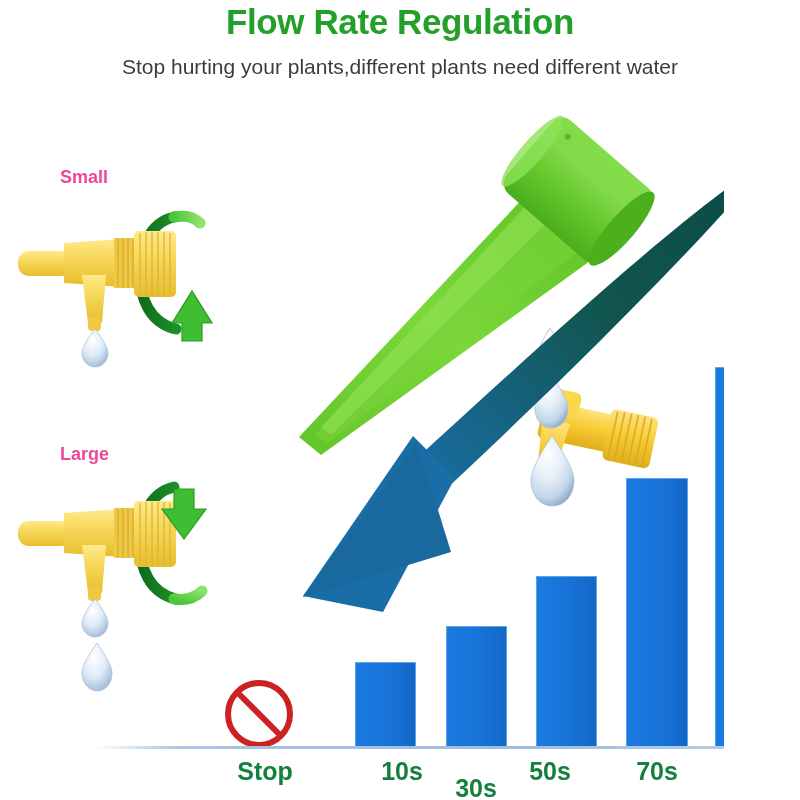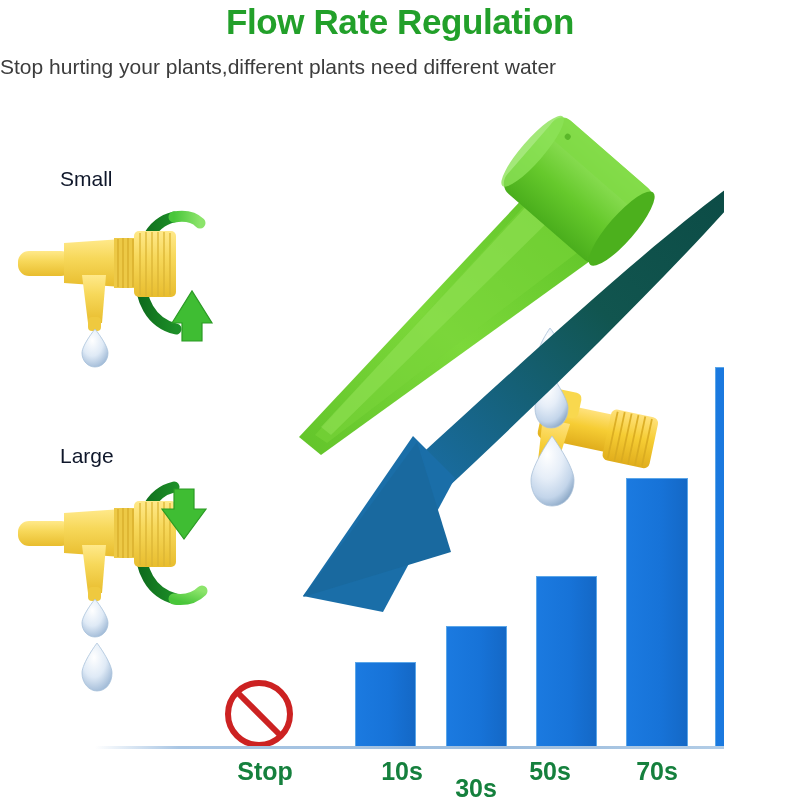--- a/index.html
+++ b/index.html
@@ -30,36 +30,37 @@
     font-size: 35px;
     font-weight: bold;
     letter-spacing: -0.4px;
     color: #22a02a;
     white-space: nowrap;
   }
   .subtitle {
     position: absolute;
     left: 0;
     width: 800px;
+    text-align: center;
     font-family: "Liberation Sans", sans-serif;
     font-size: 21px;
     font-weight: normal;
     color: #3c3c3c;
     white-space: nowrap;
   }
   .subtitle.line1 { top: 55px; }
   .subtitle.line2 { top: 81px; }
 
   
   .panel-label {
     position: absolute;
     font-family: "Liberation Sans", sans-serif;
-    font-size: 21px;
-    font-weight: normal;
-    color: #0f172a;
+    font-size: 18px;
+    font-weight: bold;
+    color: #ec4899;
     white-space: nowrap;
   }
   #label-small { left: 60px; top: 167px; }
   #label-large { left: 60px; top: 444px; }
 
   .valve-svg, .spike-svg, .arrow-svg, .drops-svg, .stop-svg, .axis-svg {
     position: absolute;
     overflow: visible;
   }
 

